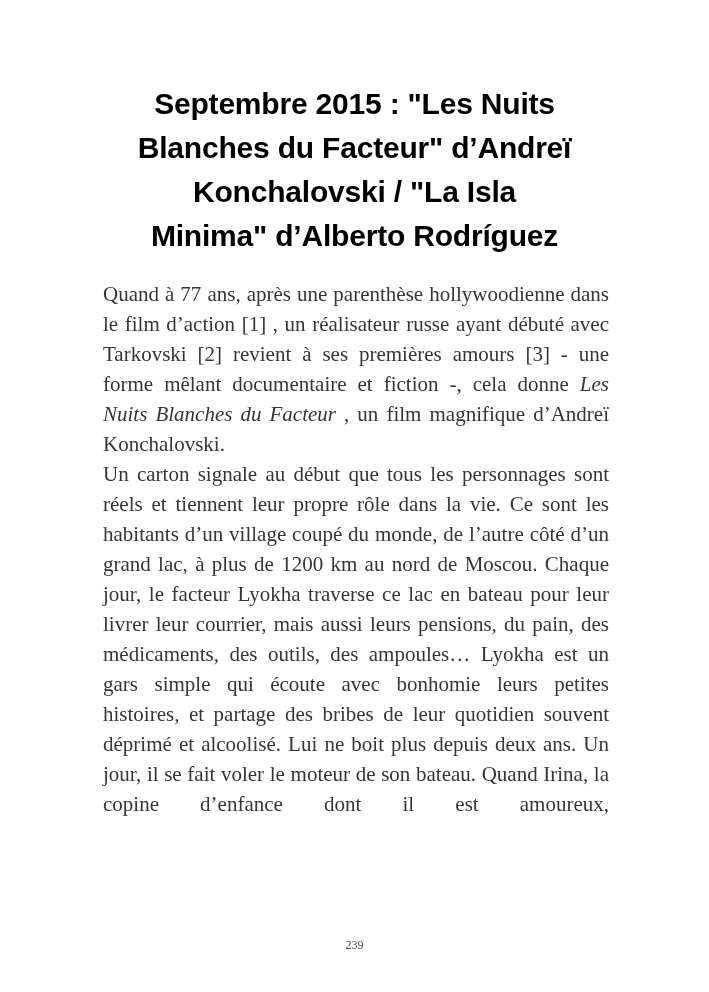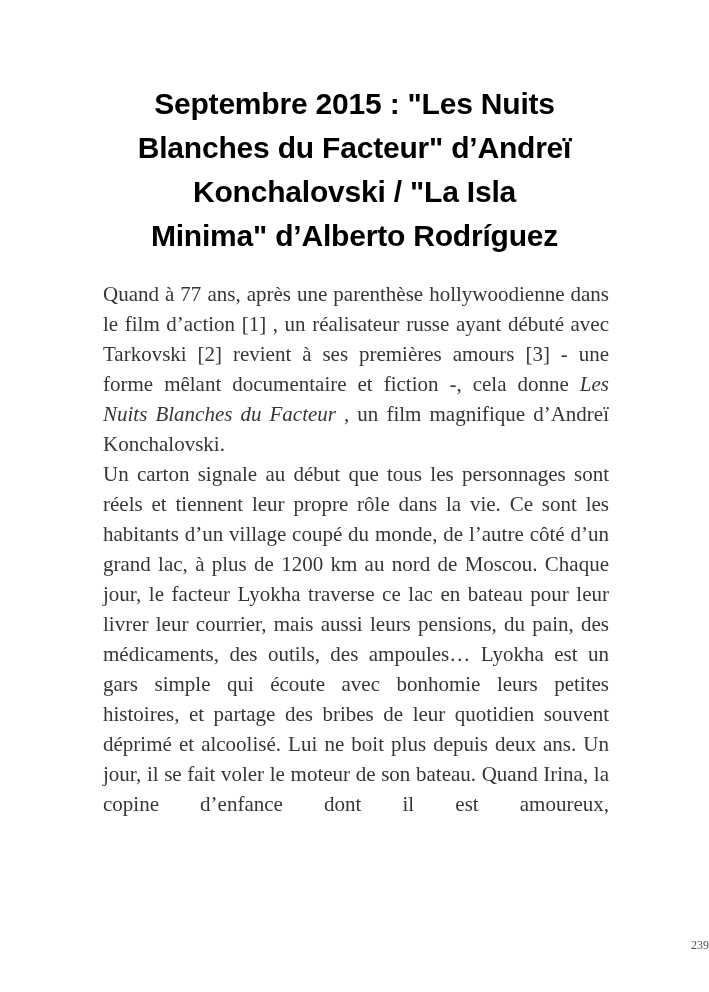--- a/index.html
+++ b/index.html
@@ -43,21 +43,21 @@
     text-align-last: justify;
   }
   .body-text em {
     font-style: italic;
   }
   .page-number {
     position: absolute;
     left: 0;
     right: 0;
     top: 938px;
-    text-align: right;
+    text-align: center;
     font-family: "Liberation Serif", serif;
     font-size: 12px;
     line-height: 14px;
     color: #4c4c4c;
   }
 </style>
 </head>
 <body>
 
 <div class="page">

